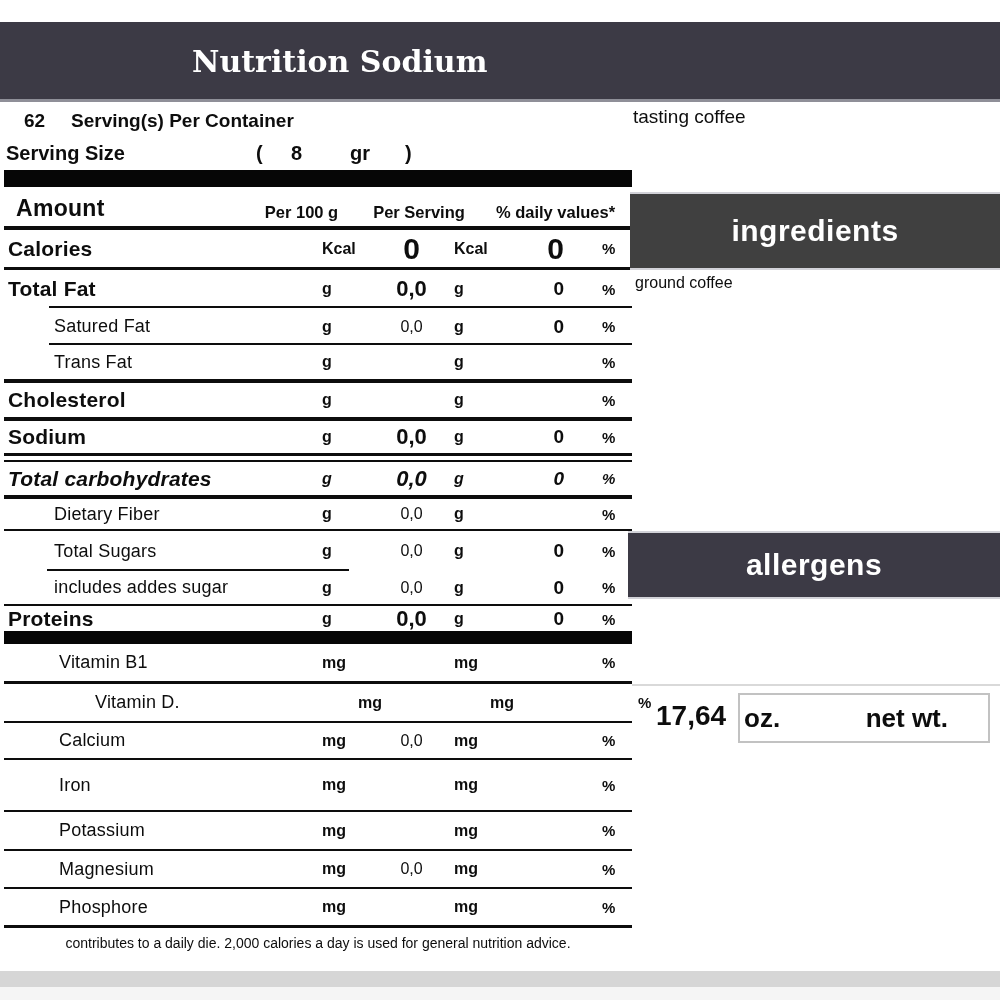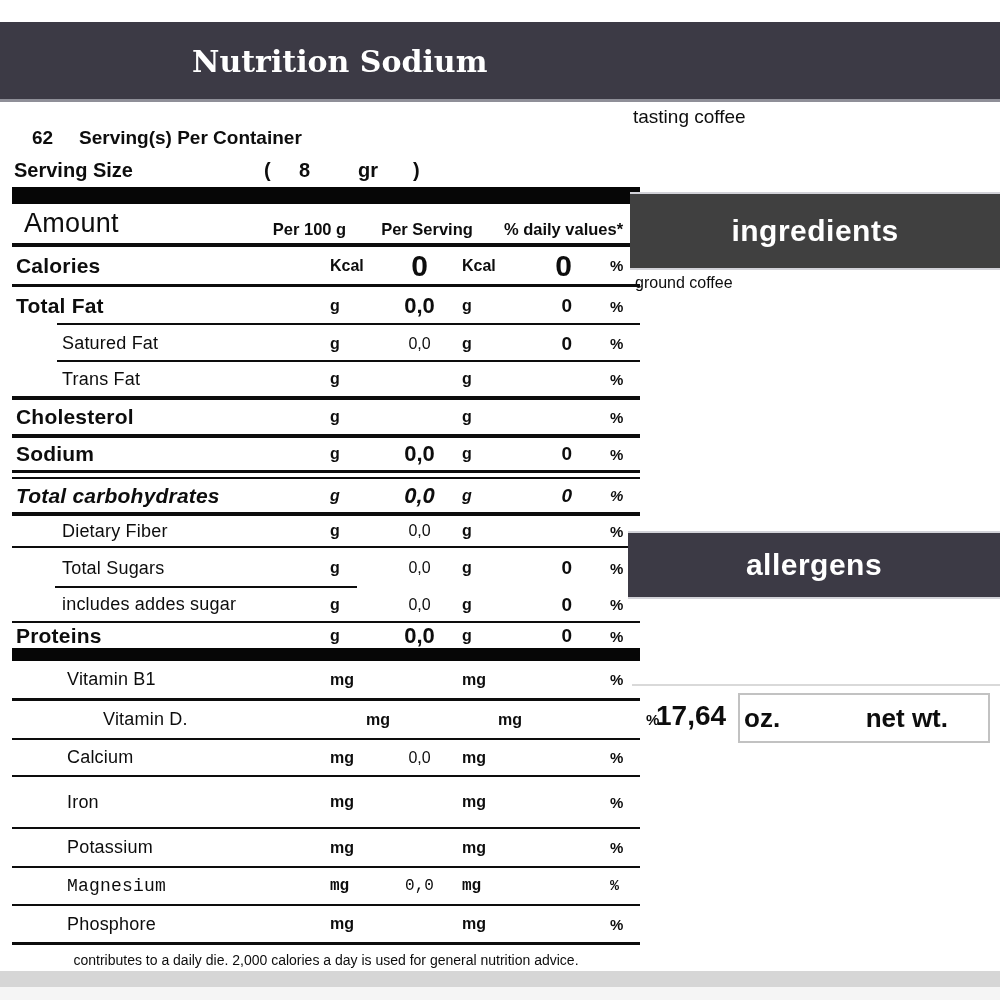--- a/index.html
+++ b/index.html
@@ -7,35 +7,35 @@
         font-family:"Liberation Sans",sans-serif;color:#0d0d0d;}
 
   
   .topbar{position:absolute;left:0;top:22px;width:1000px;height:77px;
           border-bottom:3px solid #8f8f98;}
   .topbar .title{position:absolute;left:192px;top:50%;transform:translateY(-50%);
           width:238px;text-align:center;font-family:"DejaVu Serif",serif;
           font-weight:bold;font-size:30px;color:#ffffff;white-space:nowrap;}
 
   
-  .nutri{position:absolute;left:12px;top:102px;width:628px;margin-top:17px;}
+  .nutri{position:absolute;left:4px;top:102px;width:628px;}
   .serv1{position:relative;height:38px;}
   .serv1 span{position:absolute;top:8px;font-size:19px;font-weight:bold;}
   .s-count{left:20px;}
   .s-countlabel{left:67px;}
   .serv2{position:relative;height:30px;}
   .serv2 span{position:absolute;top:2px;font-size:20px;font-weight:bold;}
   .s-sizelabel{left:2px;}
   .s-po{left:252px;} .s-sv{left:287px;} .s-su{left:346px;} .s-pc{left:401px;}
   .blackbar{width:628px;height:17px;background:#060606;}
   .thickbar{width:628px;height:13px;background:#060606;}
 
   .amount-hdr{display:flex;align-items:flex-end;height:43px;width:628px;
           box-sizing:border-box;border-bottom:4px solid #0d0d0d;padding-bottom:4px;}
-  .ah-amount{width:240px;font-size:27px;font-weight:normal;letter-spacing:.3px;padding-left:12px;box-sizing:border-box;}
+  .ah-amount{width:240px;font-size:23px;font-weight:bold;letter-spacing:.3px;padding-left:12px;box-sizing:border-box;}
   .ah-per100{width:115px;text-align:center;font-size:16.5px;font-weight:bold;}
   .ah-perserv{width:120px;text-align:center;font-size:16.5px;font-weight:bold;}
   .ah-daily{width:153px;text-align:center;font-size:16.5px;font-weight:bold;}
 
   .nrow{display:grid;grid-template-columns:295px 70px 85px 60px 50px 1fr;
         align-items:center;width:628px;box-sizing:border-box;}
   .nrow .c-label{padding-left:4px;font-size:21px;font-weight:bold;letter-spacing:.2px;white-space:nowrap;}
   .nrow.sub .c-label{padding-left:50px;font-size:18px;font-weight:normal;}
   .nrow.vit .c-label{padding-left:55px;font-size:18px;font-weight:normal;}
   .c-u1{justify-self:start;padding-left:23px;font-size:16px;font-weight:bold;}
@@ -233,21 +233,21 @@
           <span class="c-pct">%</span>
         </div>
         <div class="nrow vit b2" style="height: 39px;">
           <span class="c-label">Potassium</span>
           <span class="c-u1">mg</span>
           <span class="c-v1"></span>
           <span class="c-u2">mg</span>
           <span class="c-v2"></span>
           <span class="c-pct">%</span>
         </div>
-        <div class="nrow vit b2" style="height: 38px; font-family: Liberation Mono, monospace;">
+        <div class="nrow vit b2" style="height: 38px;">
           <span class="c-label">Magnesium</span>
           <span class="c-u1">mg</span>
           <span class="c-v1">0,0</span>
           <span class="c-u2">mg</span>
           <span class="c-v2"></span>
           <span class="c-pct">%</span>
         </div>
         <div class="nrow vit b3" style="height: 39px;">
           <span class="c-label">Phosphore</span>
           <span class="c-u1">mg</span>

